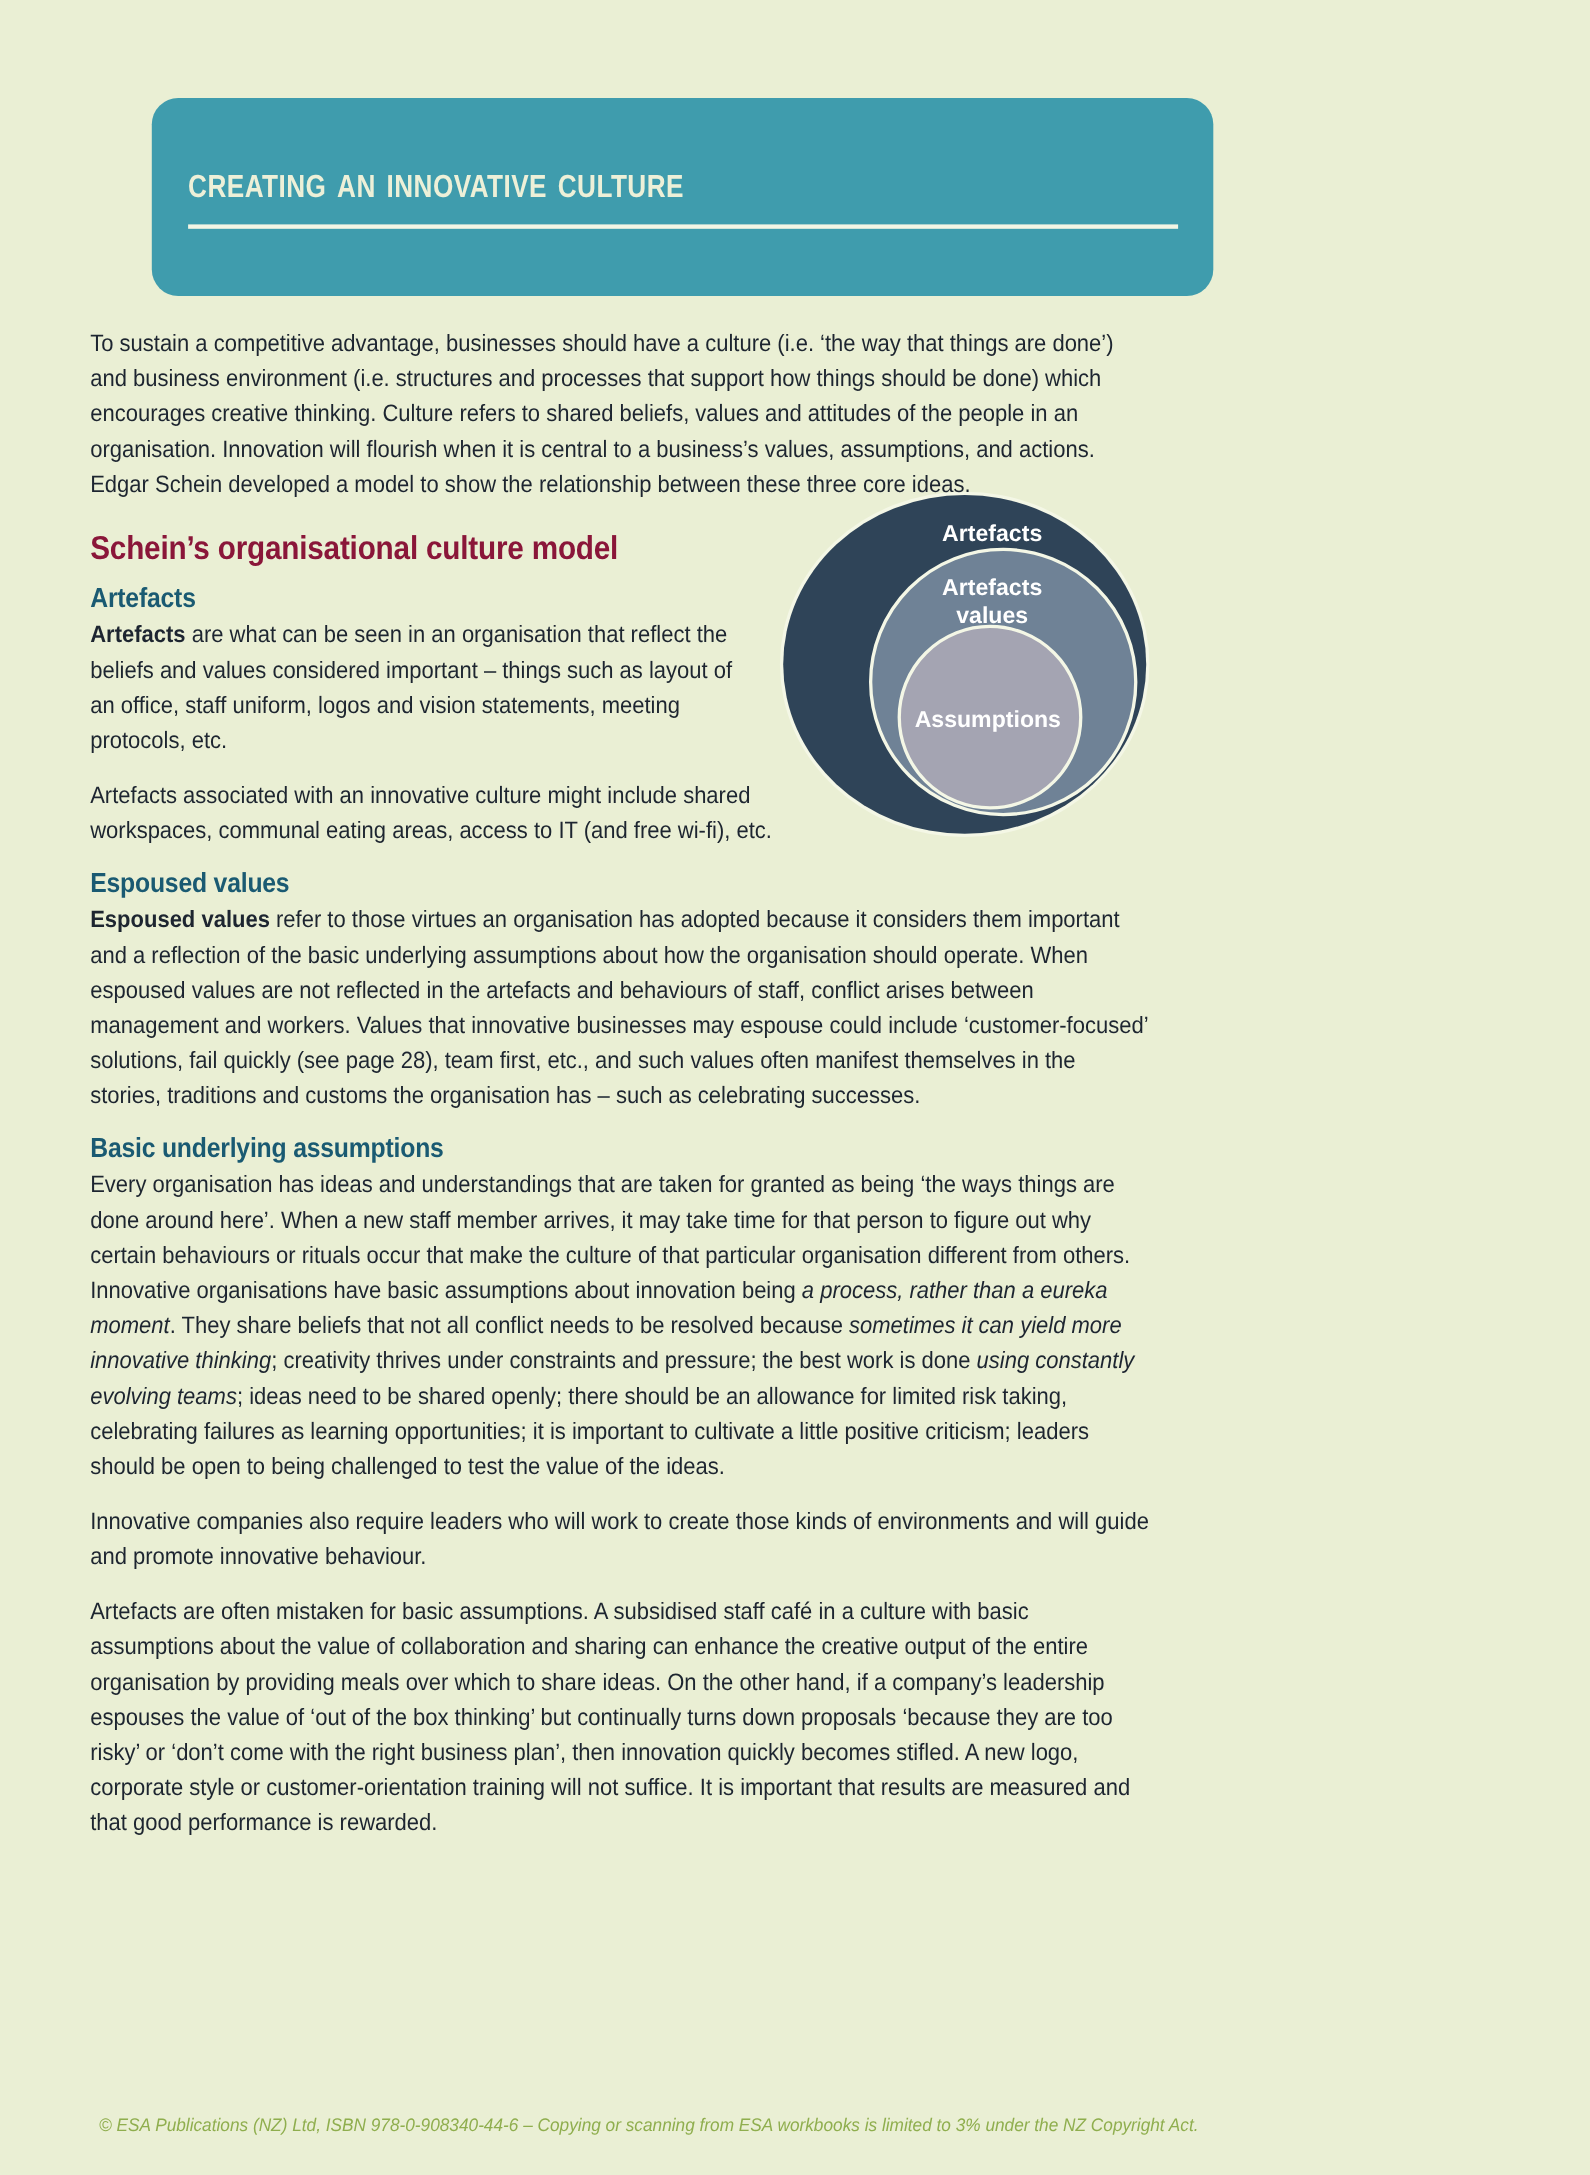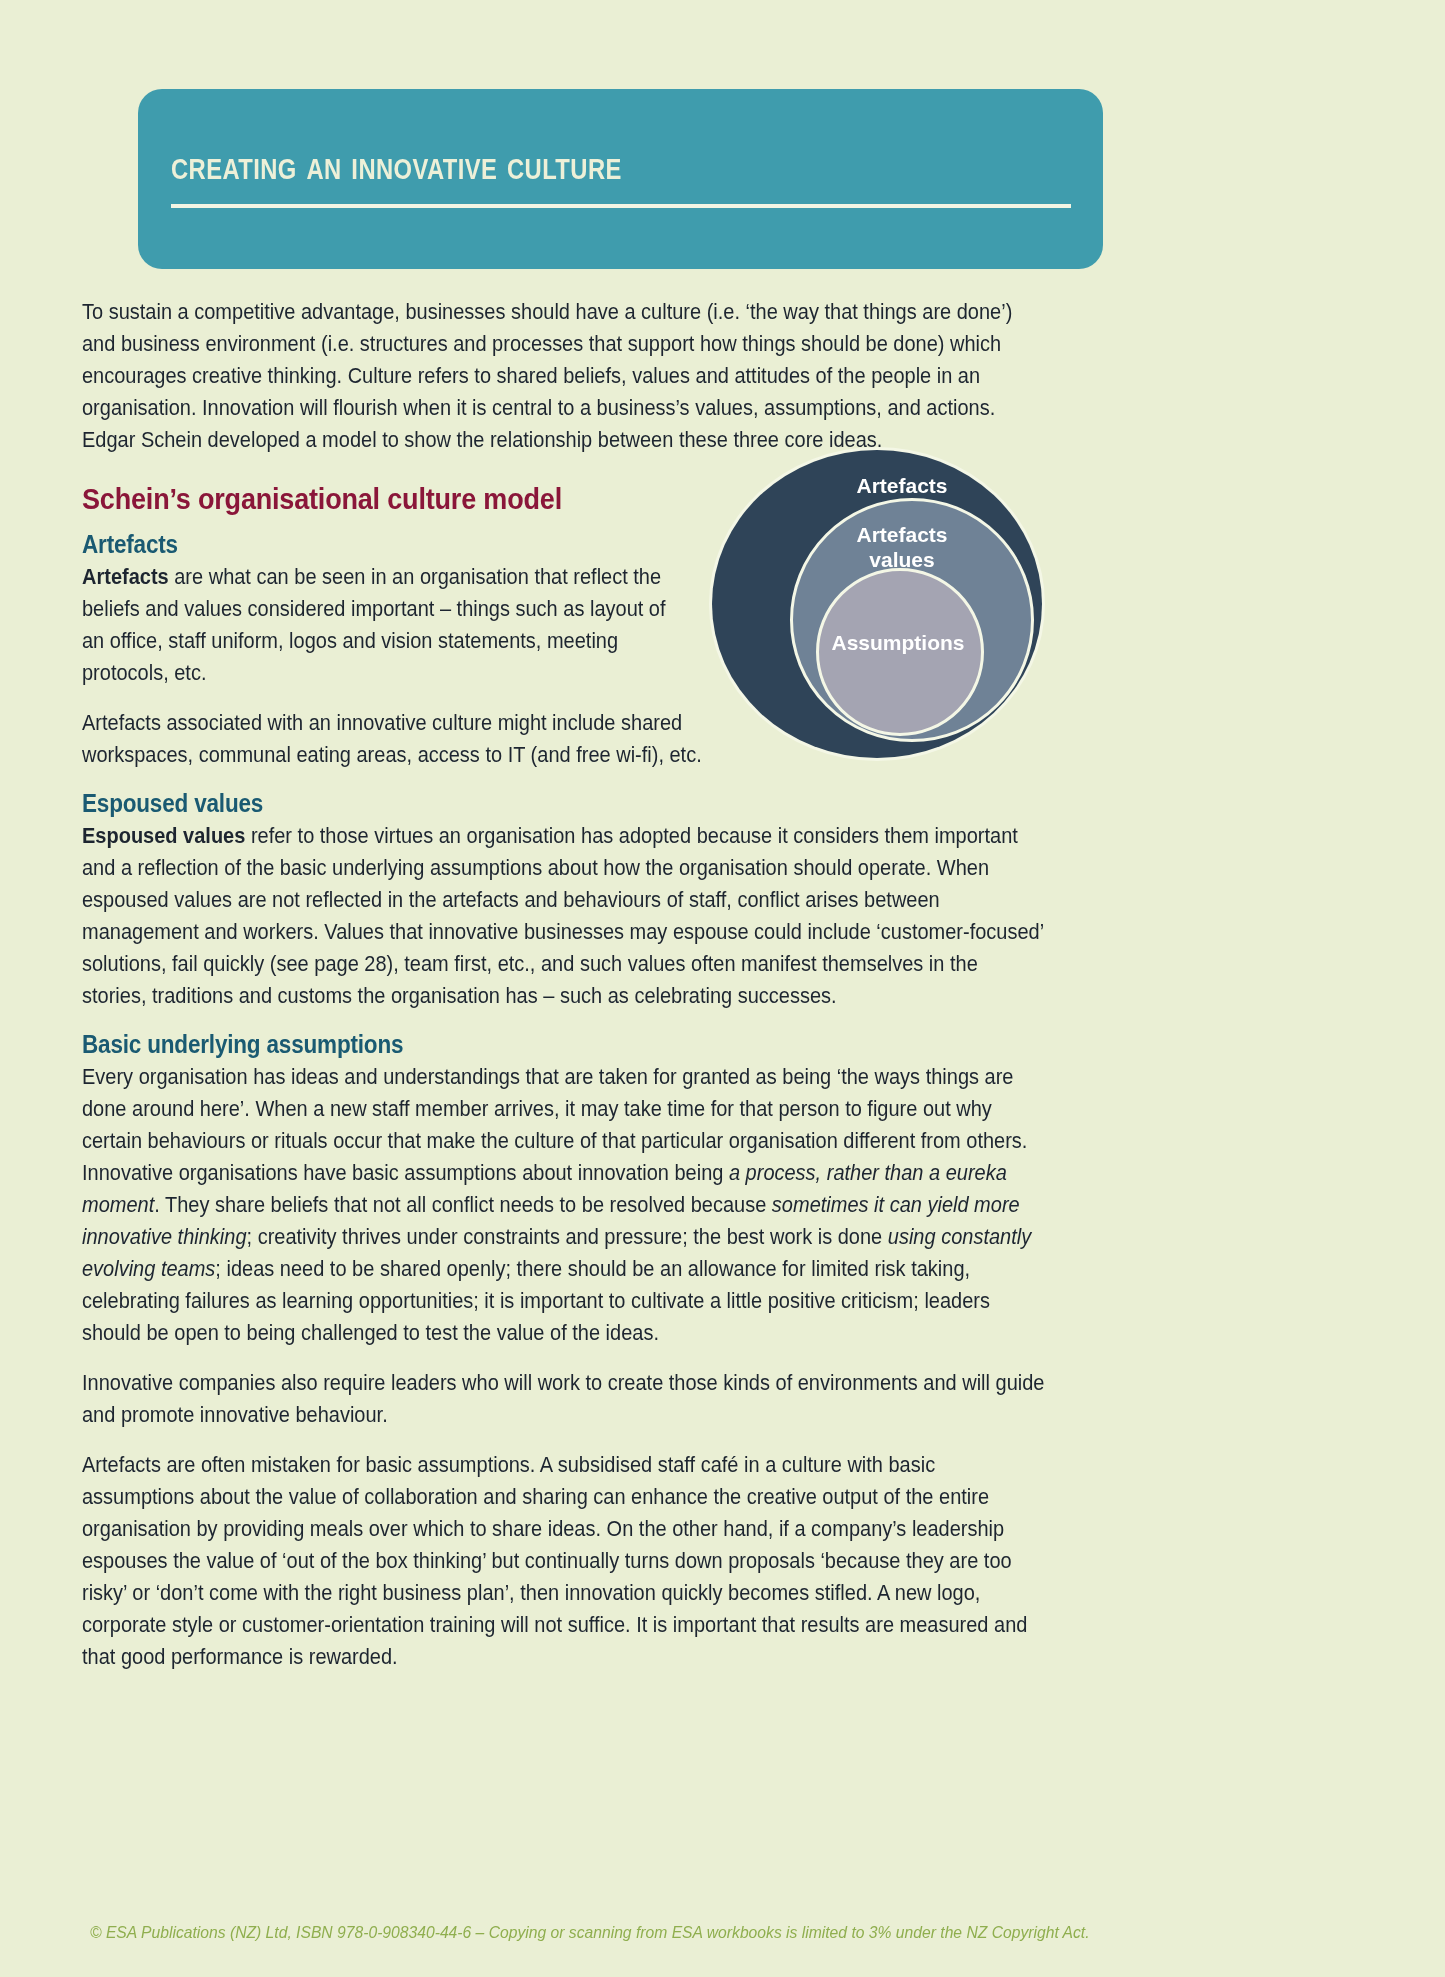--- a/index.html
+++ b/index.html
@@ -120,21 +120,21 @@
     color:#ffffff;
     font-weight:bold;
     font-family:"Liberation Sans Narrow","Liberation Sans",sans-serif;
     text-align:center;
     font-size:21px;
     line-height:25px;
     white-space:pre-line;
   }
   .lbl-artefacts{left:90px;top:23px;width:200px;}
   .lbl-espoused{left:110px;top:72px;width:160px;}
-  .lbl-assumptions{left:96px;top:180px;width:180px;}
+  .lbl-assumptions{left:96px;top:192px;width:180px;}
 
   
   .footer{
     position:absolute;
     left:90px;top:1923px;
     width:965px;
     font-size:16.5px;
     font-style:italic;
     color:#8fae4e;
     font-family:"Liberation Sans Narrow","Liberation Sans",sans-serif;

